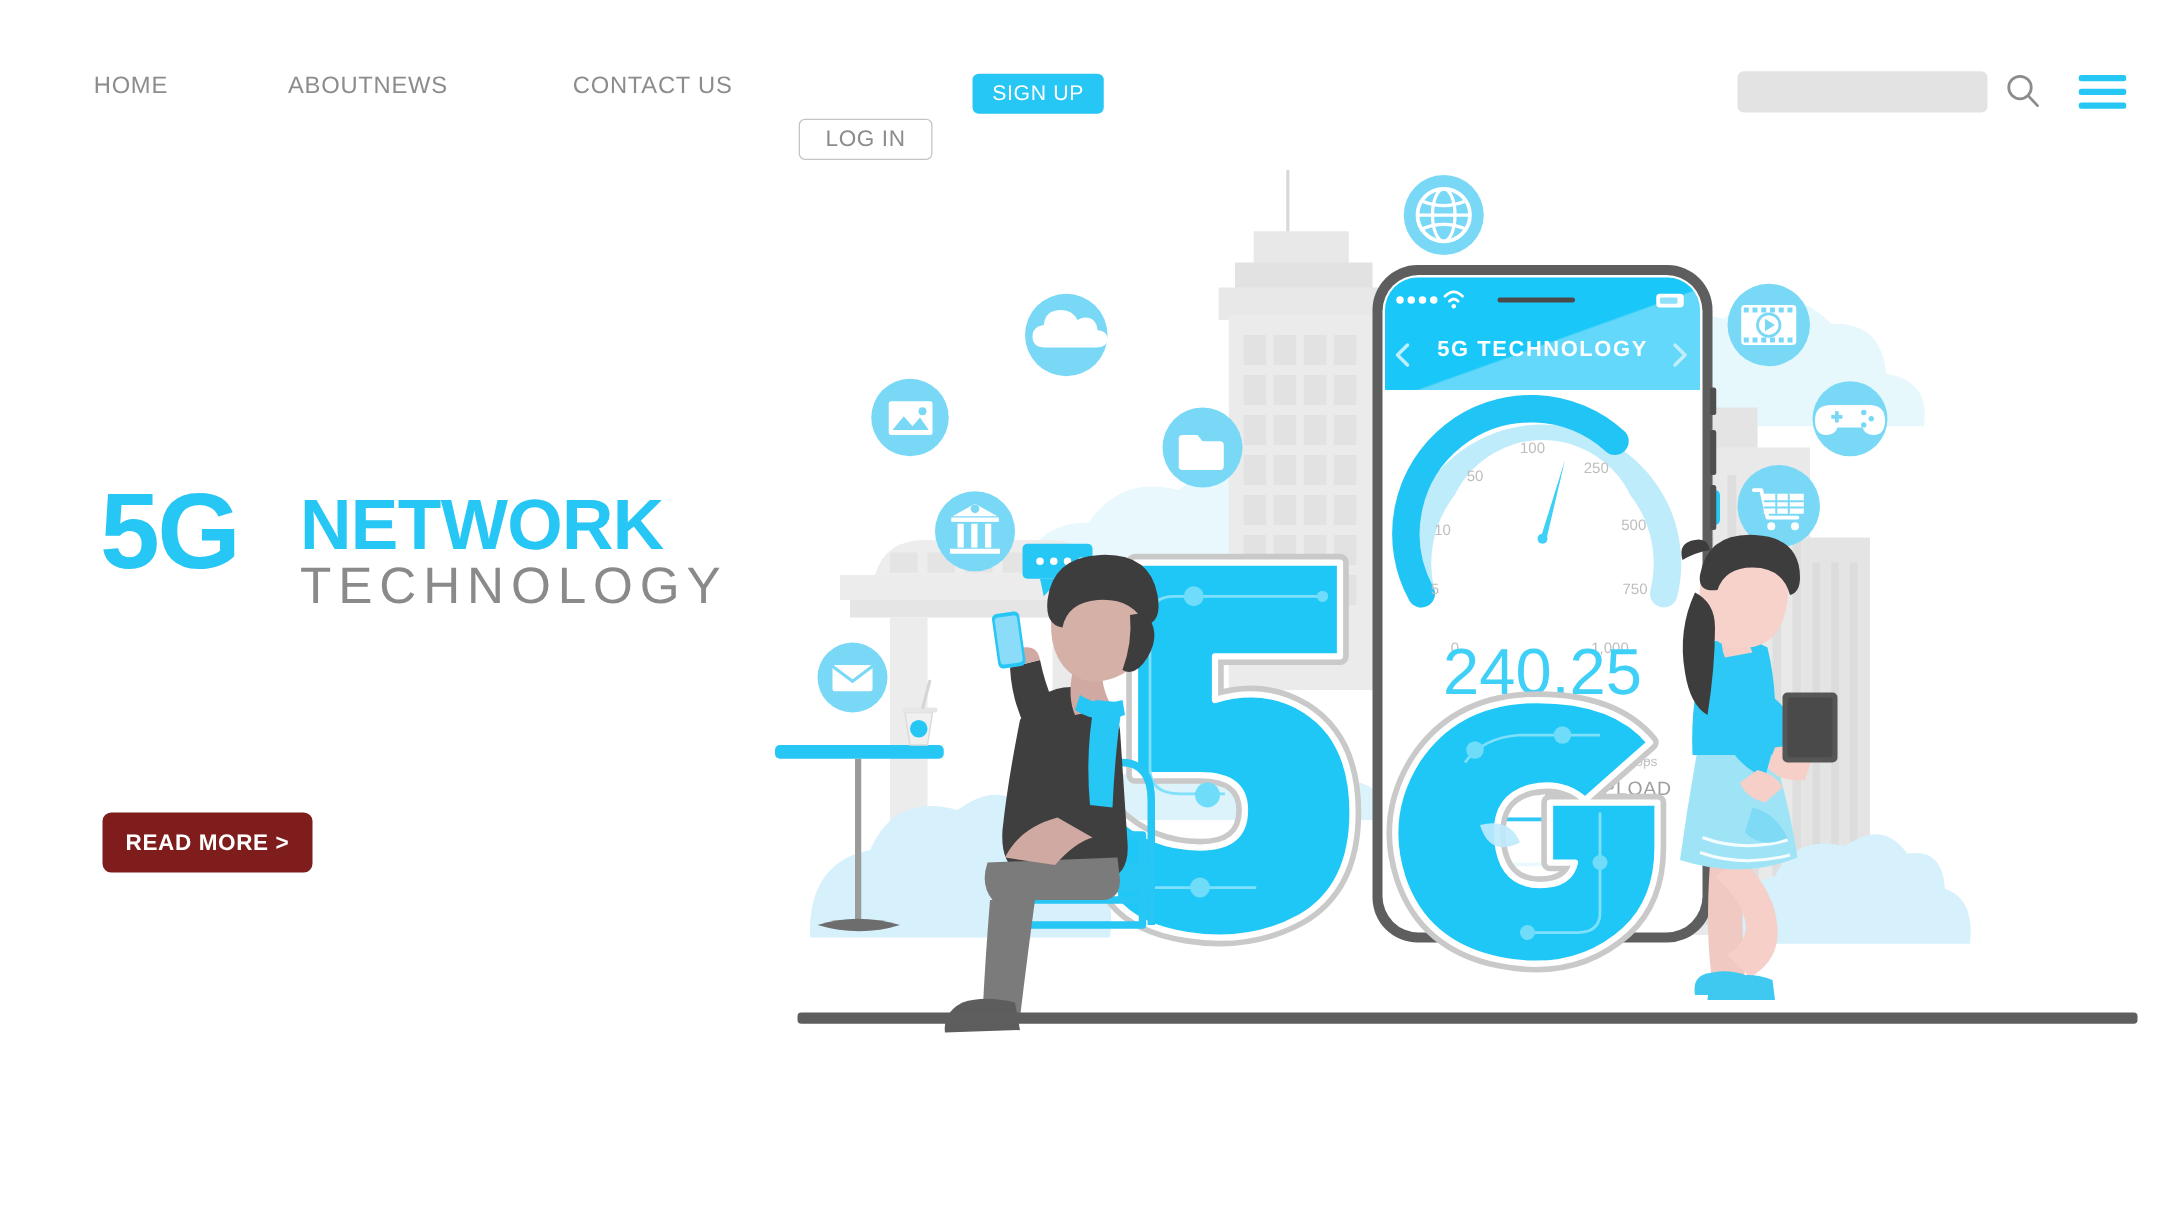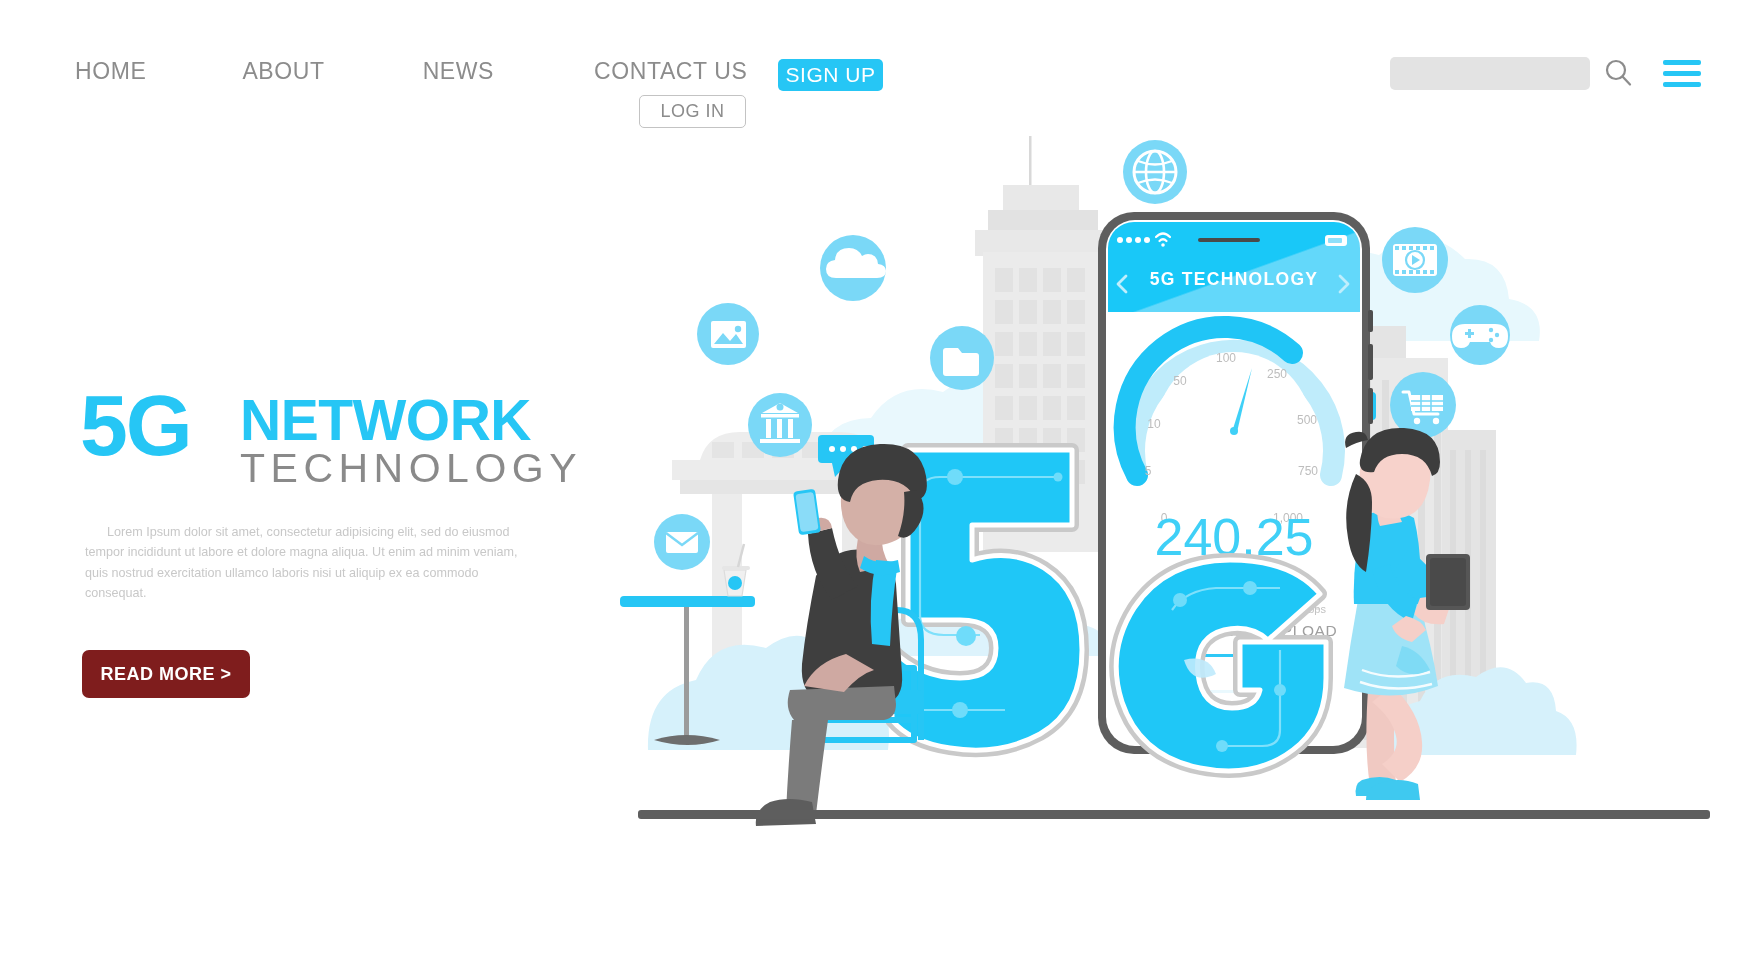--- a/index.html
+++ b/index.html
@@ -29,28 +29,28 @@
   }
   .nav-links {
     position: absolute;
     left: 75px;
     top: 58px;
     display: flex;
     align-items: center;
     gap: 0px;
   }
   .nav-link {
-    font-size: 23px;
+    font-size: 19px;
     letter-spacing: 0.6px;
     color: #8c8c8c;
     text-decoration: none;
     white-space: nowrap;
   }
   .nav-link:nth-child(1) { margin-right: 96px; }
-  .nav-link:nth-child(2) { margin-right: 98px; }
+  .nav-link:nth-child(2) { }
   .nav-link:nth-child(3) { margin-right: 100px; }
   .nav-link:nth-child(4) { margin-right: 0px; }
 
   .btn-login {
     position: absolute;
     left: 639px;
     top: 59px;
     width: 107px;
     height: 33px;
     border: 1.4px solid #c3c3c3;
@@ -66,21 +66,21 @@
   .btn-signup {
     position: absolute;
     left: 778px;
     top: 59px;
     width: 105px;
     height: 32px;
     border: none;
     border-radius: 5px;
     background: #26c6f5;
     color: #ffffff;
-    font-size: 21px;
+    font-size: 17px;
     letter-spacing: 0.5px;
     cursor: pointer;
     font-family: "Liberation Sans", sans-serif;
   }
 
   .search-box {
     position: absolute;
     left: 1390px;
     top: 57px;
     width: 200px;
@@ -204,21 +204,20 @@
     </span>
   </nav>
 
   <div class="hero-text">
     <div class="headline">
       <span class="h-5g">5G</span>
       <span class="h-network">NETWORK</span>
       <span class="h-technology">TECHNOLOGY</span>
     </div>
   </div>
-  <p class="hero-para">Lorem Ipsum dolor sit amet, consectetur adipisicing elit, sed do eiusmod tempor incididunt ut labore et dolore magna aliqua. Ut enim ad minim veniam, quis nostrud exercitation ullamco laboris nisi ut aliquip ex ea commodo consequat.</p>
   <button class="btn-readmore">READ MORE  &gt;</button>
 
   <div class="illus">
     <svg width="1118" height="720" viewBox="0 0 1118 720" xmlns="http://www.w3.org/2000/svg">
 
       <defs>
         <linearGradient id="phoneHeadGrad" x1="0" y1="0" x2="1" y2="1">
           <stop offset="0%" stop-color="#19c8f8"></stop>
           <stop offset="55%" stop-color="#19c8f8"></stop>
           <stop offset="56%" stop-color="#63d8fa"></stop>

